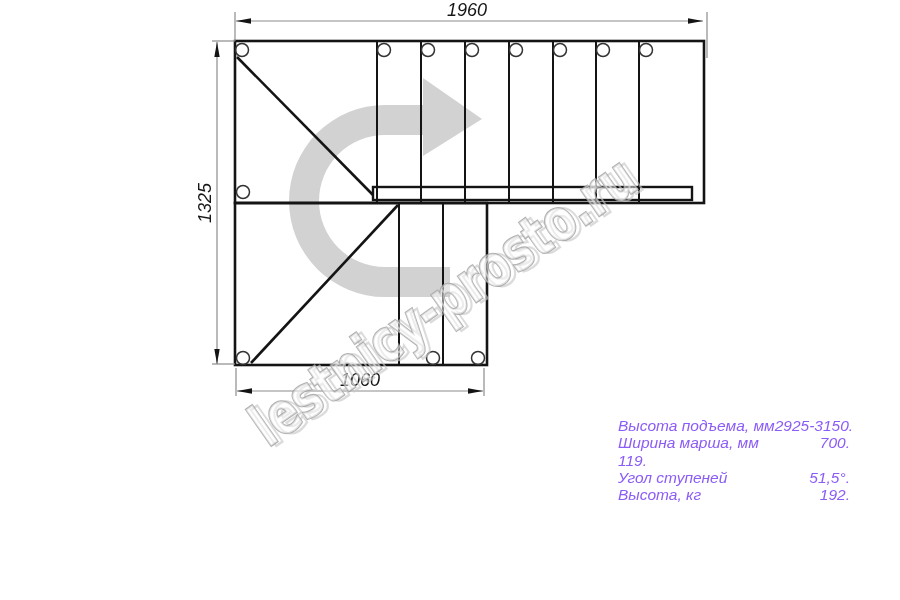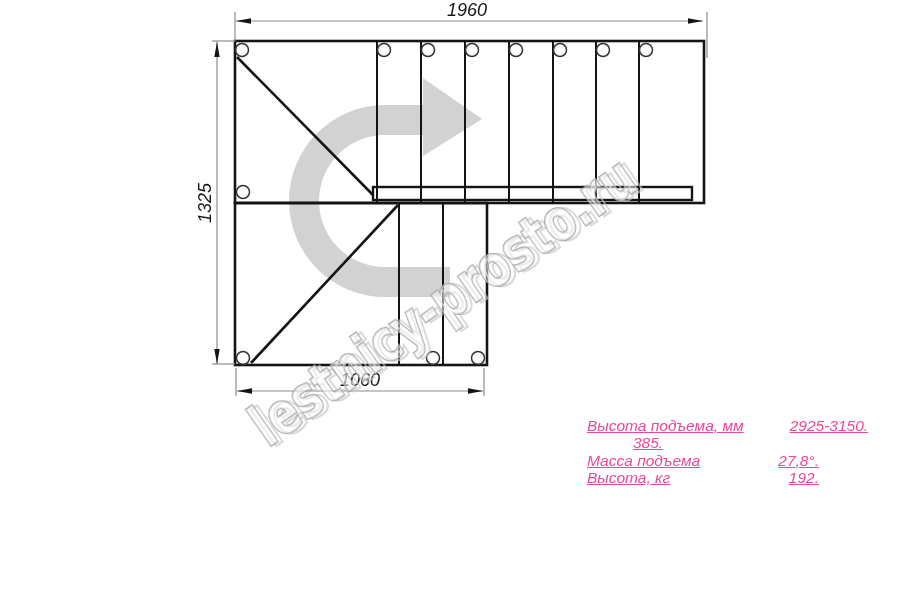--- a/index.html
+++ b/index.html
@@ -12,25 +12,25 @@
     font-family:"Liberation Sans",sans-serif;
     font-style:italic;
     font-size:18px;
     fill:#161616;
   }
   .wm-text{
     font-family:"DejaVu Sans",sans-serif;
     font-weight:bold;
   }
   .specs{
-    position:absolute;left:587px;top:417px;width:232px;
-    font-style:italic;font-size:15.5px;line-height:17.3px;color:#ec4899;text-decoration:underline;
+    position:absolute;left:618px;top:417px;width:232px;
+    font-style:italic;font-size:15.5px;line-height:17.3px;color:#8b5cf6;
   }
   .spec-row{display:flex;justify-content:space-between;white-space:nowrap;}
-  .spec-row .v{text-align:left;margin-left:46px;}
+  .spec-row .v{text-align:left;}
 </style>
 </head>
 <body>
 
 <div class="stage">
   <svg width="900" height="600" viewBox="0 0 900 600">
 
     <path d="M385,105 A96,96 0 0 0 385,297 L450,297 L450,267 L385,267 A66,66 0 0 1 385,135 L423,135 L423,156 L482,119 L423,78 L423,105 Z" fill="#d2d2d2"></path>
 
     <g stroke="#141414" fill="none">
@@ -110,24 +110,28 @@
       <text class="wm-text" x="268" y="448" font-size="58" textLength="455" lengthAdjust="spacingAndGlyphs" fill="rgba(255,255,255,0.6)" stroke="#9f9f9f" stroke-width="2.2" paint-order="stroke" opacity="0.8">lestnicy-prosto.ru</text>
     </g>
   </svg>
 
   <div class="specs">
     <div class="spec-row">
       <span class="l">Высота подъема, мм</span>
       <span class="v">2925-3150.</span>
     </div>
     <div class="spec-row">
-      <span class="v">385.</span>
+      <span class="l">Ширина марша, мм</span>
+      <span class="v">700.</span>
     </div>
     <div class="spec-row">
-      <span class="l">Масса подъема</span>
-      <span class="v">27,8°.</span>
+      <span class="v">119.</span>
+    </div>
+    <div class="spec-row">
+      <span class="l">Угол ступеней</span>
+      <span class="v">51,5°.</span>
     </div>
     <div class="spec-row">
       <span class="l">Высота, кг</span>
       <span class="v">192.</span>
     </div>
   </div>
 </div>
 
 </body></html>

